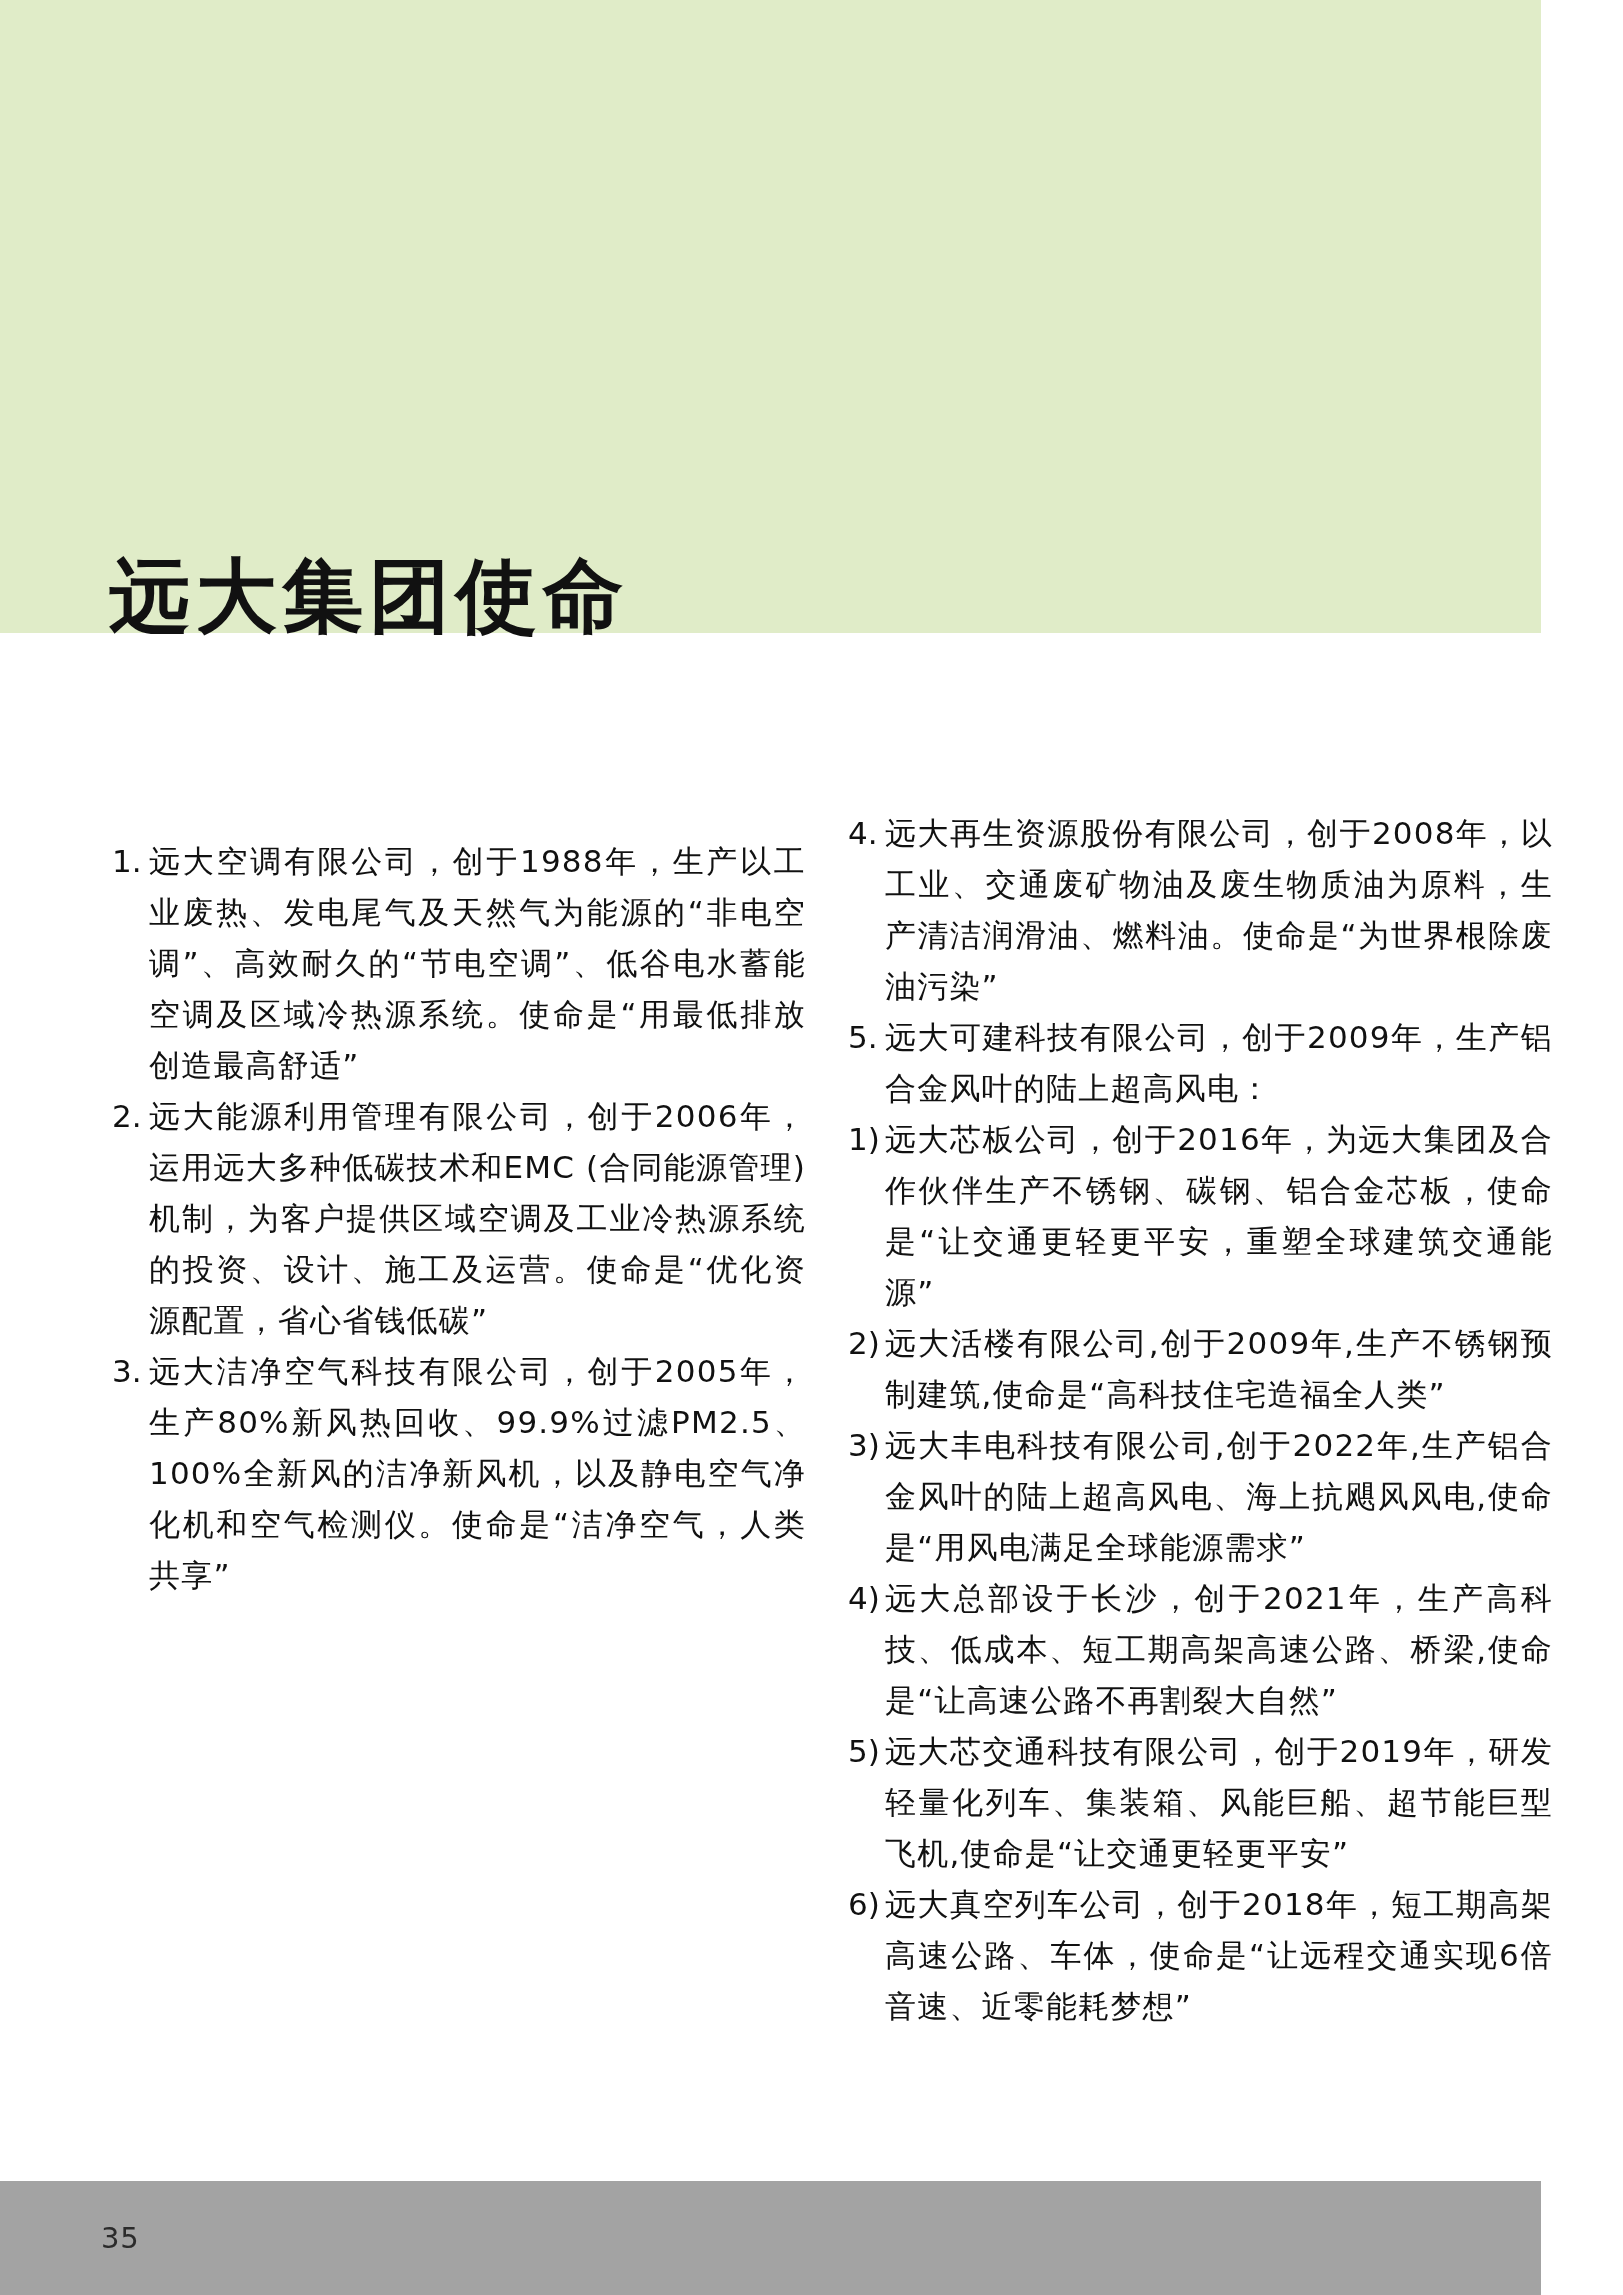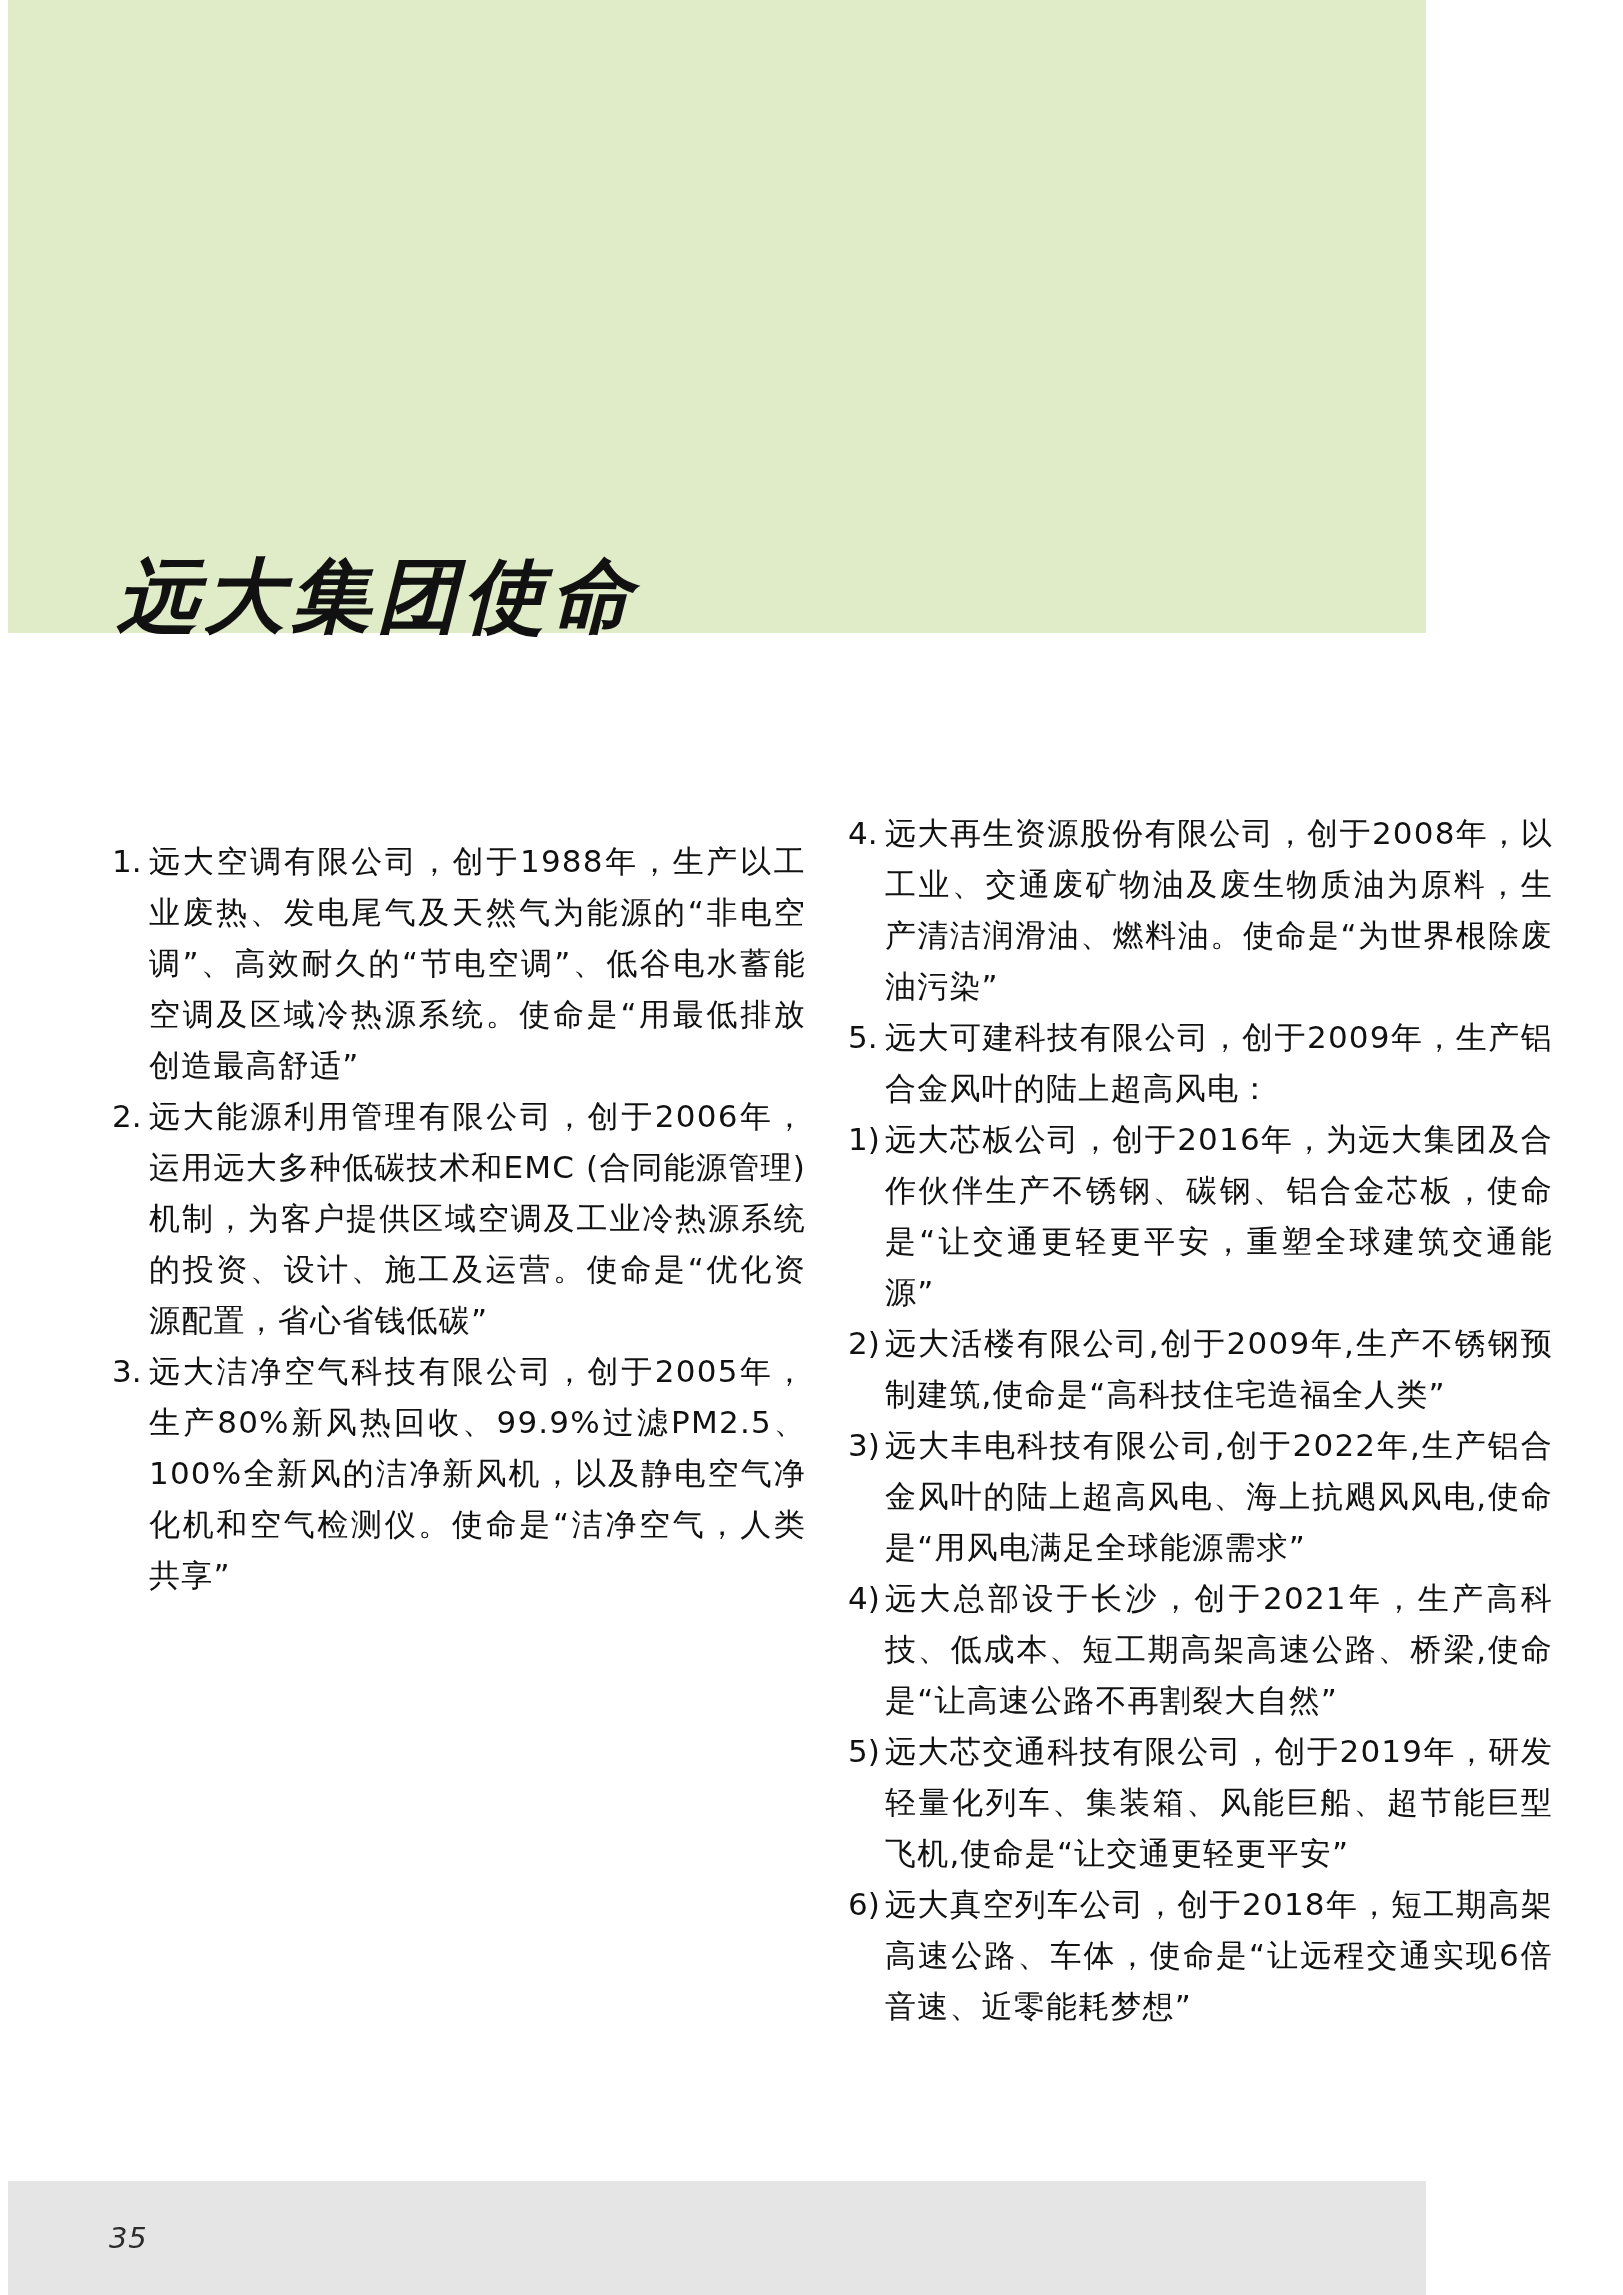--- a/index.html
+++ b/index.html
@@ -10,33 +10,32 @@
   body {
     width: 1623px;
     height: 2295px;
     position: relative;
     font-family: "DejaVu Sans", "Liberation Sans", sans-serif;
     color: #111111;
     overflow: hidden;
   }
   .band {
     position: absolute;
-    left: 8px;
-    width: 1418px;
-    font-style: italic;
+    left: 0;
+    width: 1541px;
   }
   .band-top {
     top: 0;
     height: 633px;
     background: #e0ecc8;
   }
   .band-bottom {
     bottom: 0;
     height: 114px;
-    background: #e5e5e5;
+    background: #a3a3a3;
   }
   .page-title {
     position: absolute;
     left: 109px;
     top: 500px;
     font-size: 81px;
     line-height: 84px;
     font-weight: 700;
     letter-spacing: 5.7px;
     color: #111111;

